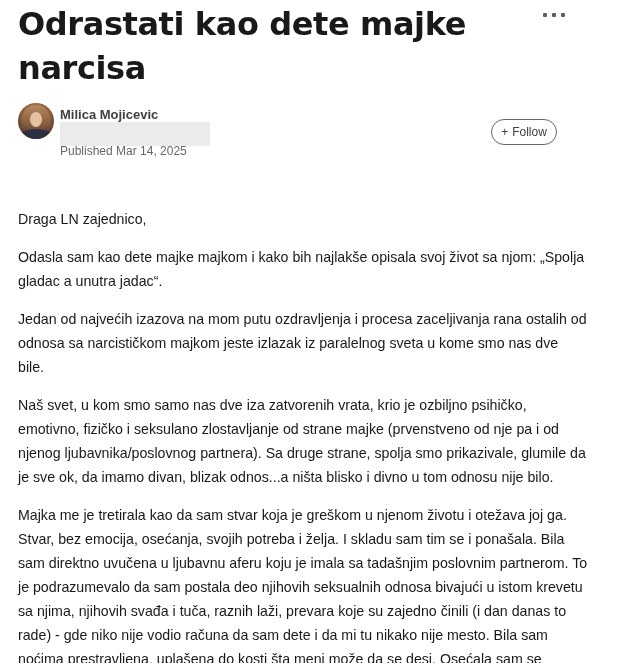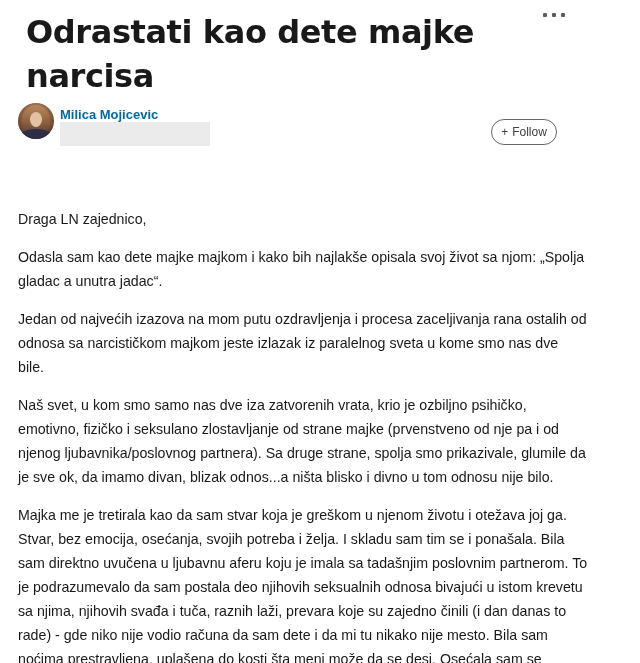--- a/index.html
+++ b/index.html
@@ -19,21 +19,21 @@
       position: absolute;
       left: 18px;
       top: 2px;
       width: 500px;
       font-family: "DejaVu Sans", sans-serif;
       font-size: 32px;
       line-height: 44px;
       font-weight: bold;
       color: #191919;
       letter-spacing: -0.4px;
-      margin: 8px;
+      margin: 0;
     }
     .more-btn {
       position: absolute;
       left: 543px;
       top: 8px;
       width: 22px;
       height: 14px;
       display: flex;
       align-items: center;
       justify-content: space-between;
@@ -83,21 +83,21 @@
       width: 32px; height: 14px;
       border-radius: 50% 50% 0 0;
       background: #2e2f45;
     }
     .author-name {
       position: absolute;
       left: 42px;
       top: 4px;
       font-size: 13px;
       font-weight: bold;
-      color: #0369a1;
+      color: #404040;
       white-space: nowrap;
     }
     .redacted {
       position: absolute;
       left: 42px;
       top: 19px;
       width: 150px;
       height: 24px;
       background: #ebebeb;
     }
@@ -154,20 +154,21 @@
 </div>
 
 <div class="author">
   <div class="avatar">
     <div class="hair"></div>
     <div class="face"></div>
     <div class="shoulders"></div>
   </div>
   <div class="author-name">Milica Mojicevic</div>
   <div class="redacted"></div>
+  <div class="published">Published Mar 14, 2025</div>
   <button class="follow-btn">
     <span>+</span>
     <span>Follow</span>
   </button>
 </div>
 
 <div class="body-text">
   <p>Draga LN zajednico,</p>
   <p>Odasla sam kao dete majke majkom i kako bih najlakše opisala svoj život sa njom: „Spolja gladac a unutra jadac“.</p>
   <p>Jedan od najvećih izazova na mom putu ozdravljenja i procesa zaceljivanja rana ostalih od odnosa sa narcističkom majkom jeste izlazak iz paralelnog sveta u kome smo nas dve bile.</p>

